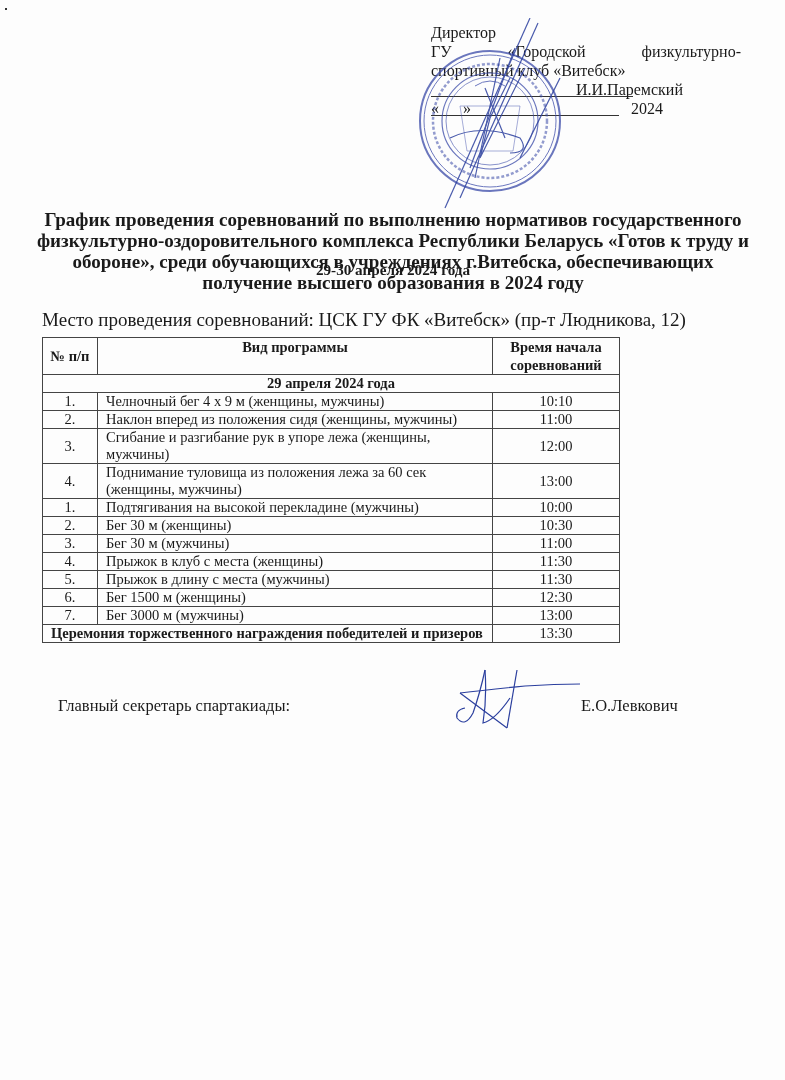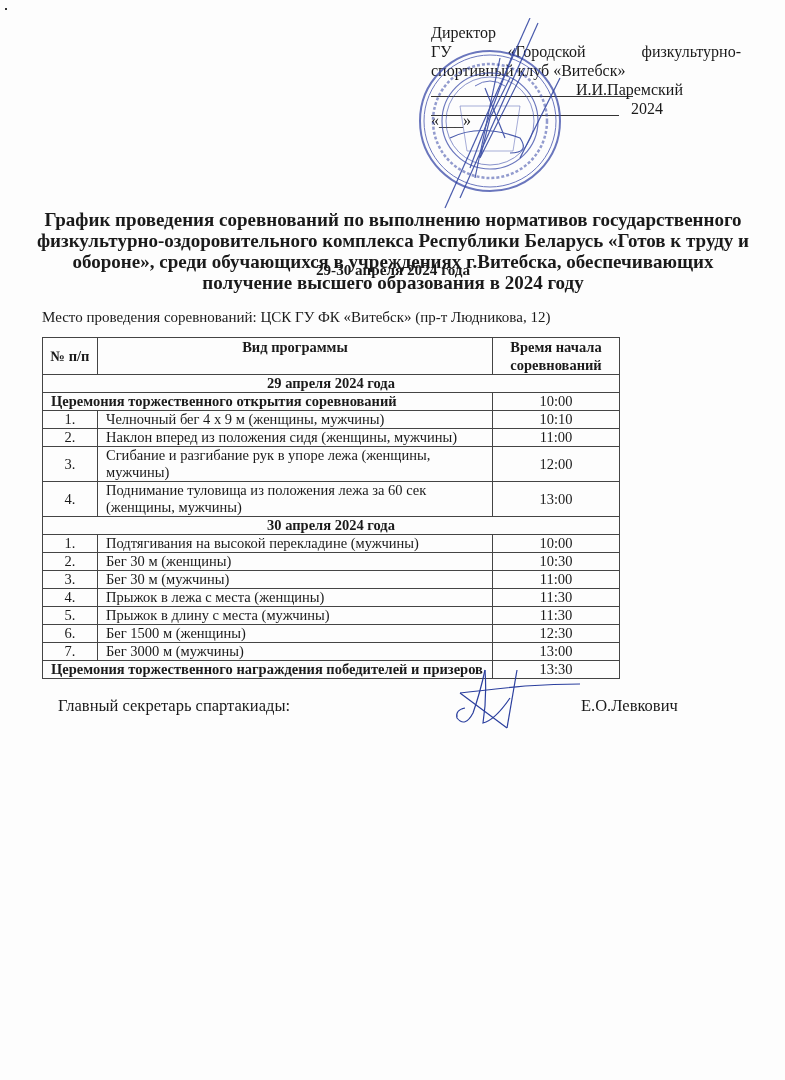--- a/index.html
+++ b/index.html
@@ -11,31 +11,31 @@
 
   
   .approve { position: absolute; left: 431px; top: 23px; width: 310px; font-size: 16px; line-height: 19px; }
   .approve .line { white-space: nowrap; }
   .approve .title { font-size: 17px; }
   .approve .org1 { display: flex; justify-content: space-between; width: 310px; }
   .approve .sign-line { position: relative; height: 19px; }
   .approve .sign-line .rule { position: absolute; left: 0; right: 108px; bottom: 2px; border-bottom: 1px solid #333; }
   .approve .sign-line .name { position: absolute; right: 58px; top: 0; }
   .approve .date-line { position: relative; height: 19px; }
-  .approve .date-line .quote { position: absolute; left: 0; top: 12px; text-align: right; }
+  .approve .date-line .quote { position: absolute; left: 0; top: 0; text-align: right; }
   .approve .date-line .rule { position: absolute; left: 0; right: 122px; bottom: 2px; border-bottom: 1px solid #333; }
   .approve .date-line .year { position: absolute; right: 78px; top: 0; }
 
   .stamp { position: absolute; left: 415px; top: 46px; width: 150px; height: 150px; pointer-events: none; }
   .director-sig { position: absolute; left: 420px; top: 18px; width: 150px; height: 200px; pointer-events: none; }
 
   
   .doc-title { position: absolute; left: 28px; top: 209px; width: 730px; text-align: center; font-weight: bold; font-size: 19px; line-height: 21px; }
   .doc-dates { position: absolute; left: 28px; top: 261px; width: 730px; text-align: center; font-weight: bold; font-size: 15.2px; }
-  .venue { position: absolute; left: 42px; top: 309px; font-size: 15px; text-align: right; }
+  .venue { position: absolute; left: 42px; top: 309px; font-size: 19px; text-align: right; }
 
   
   table.schedule { position: absolute; left: 42px; top: 337px; width: 578px; border-collapse: collapse; font-size: 14.5px; }
   table.schedule td, table.schedule th { border: 1px solid #444; padding: 0 8px; height: 17px; line-height: 17px; }
   table.schedule th { font-weight: bold; text-align: center; line-height: 18px; height: 36px; padding: 0 2px; }
   table.schedule .c-num { width: 38px; text-align: center; }
   table.schedule .c-time { width: 110px; text-align: center; }
   table.schedule .day-row td { text-align: center; font-weight: bold; }
   table.schedule .ceremony td.name { font-weight: bold; text-align: left; }
 
@@ -104,65 +104,58 @@
     <tr>
       <th class="c-num">№ п/п</th>
       <th style="vertical-align: top;">Вид программы</th>
       <th class="c-time">Время начала соревнований</th>
     </tr>
   </thead>
   <tbody>
     <tr class="day-row">
       <td colspan="3">29 апреля 2024 года</td>
     </tr>
-    <tr class="ceremony">
-      <td colspan="2" class="name">Церемония торжественного открытия соревнований</td>
-      <td class="c-time">10:00</td>
-    </tr>
     <tr>
       <td class="c-num">1.</td>
       <td>Челночный бег 4 x 9 м (женщины, мужчины)</td>
       <td class="c-time">10:10</td>
     </tr>
     <tr>
       <td class="c-num">2.</td>
       <td>Наклон вперед из положения сидя (женщины, мужчины)</td>
       <td class="c-time">11:00</td>
     </tr>
     <tr>
       <td class="c-num">3.</td>
       <td>Сгибание и разгибание рук в упоре лежа (женщины, мужчины)</td>
       <td class="c-time">12:00</td>
     </tr>
     <tr>
       <td class="c-num">4.</td>
       <td>Поднимание туловища из положения лежа за 60 сек (женщины, мужчины)</td>
       <td class="c-time">13:00</td>
     </tr>
-    <tr class="day-row">
-      <td colspan="3">30 апреля 2024 года</td>
-    </tr>
     <tr>
       <td class="c-num">1.</td>
       <td>Подтягивания на высокой перекладине (мужчины)</td>
       <td class="c-time">10:00</td>
     </tr>
     <tr>
       <td class="c-num">2.</td>
       <td>Бег 30 м (женщины)</td>
       <td class="c-time">10:30</td>
     </tr>
     <tr>
       <td class="c-num">3.</td>
       <td>Бег 30 м (мужчины)</td>
       <td class="c-time">11:00</td>
     </tr>
     <tr>
       <td class="c-num">4.</td>
-      <td>Прыжок в лежа с места (женщины)</td>
+      <td>Прыжок в клуб с места (женщины)</td>
       <td class="c-time">11:30</td>
     </tr>
     <tr>
       <td class="c-num">5.</td>
       <td>Прыжок в длину с места (мужчины)</td>
       <td class="c-time">11:30</td>
     </tr>
     <tr>
       <td class="c-num">6.</td>
       <td>Бег 1500 м (женщины)</td>

